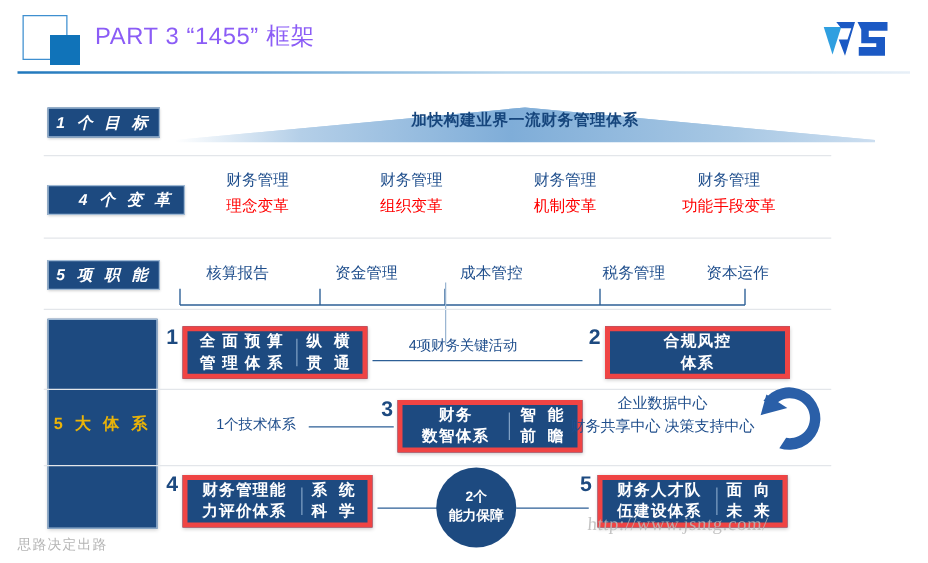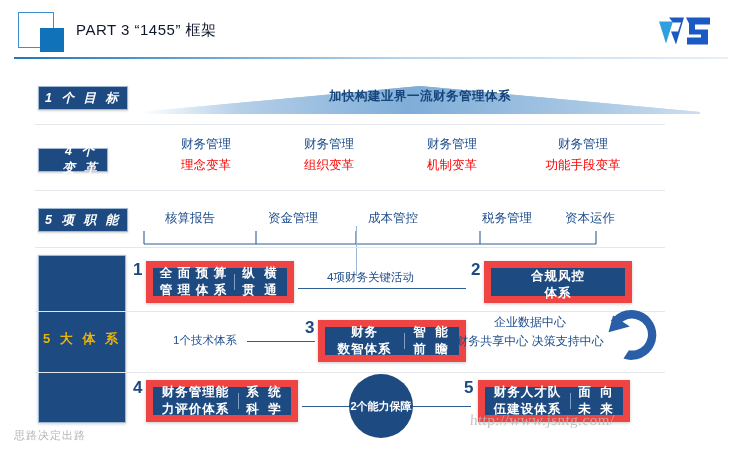--- a/index.html
+++ b/index.html
@@ -25,21 +25,21 @@
     border: 1.5px solid #3e8fd0;
     background: transparent;
   }
   .hdr-sq-solid {
     position: absolute; left: 40px; top: 28px;
     width: 24px; height: 24px;
     background: #1073b9;
   }
   .hdr-title {
     position: absolute; left: 76px; top: 14px;
-    font-size: 15px; color: #0f172a;
+    font-size: 19px; color: #8b5cf6;
     letter-spacing: 0.5px;
     white-space: nowrap;
     line-height: 32px;
   }
   .hdr-rule {
     position: absolute; left: 14px; top: 57px; width: 714px; height: 2px;
     background: linear-gradient(to right,#1f77bc 0%, #b9d6ec 55%, #e7eff7 100%);
   }
   .hdr-logo {
     position: absolute; right: 28px; top: 14px;
@@ -105,21 +105,21 @@
     box-shadow: 0 1px 3px rgba(0,0,0,0.2);
   }
 
   .sysnum {
     position: absolute;
     font-size: 17px; font-weight: bold; color: #1d4a80;
     font-family: "Liberation Sans", sans-serif;
   }
   .sysbox {
     position: absolute;
-    background: #1d4a80; border: 7px solid #ef4444;
+    background: #1d4a80; border: 4px solid #ef4444;
     display: flex; align-items: stretch;
     box-shadow: 0 1px 3px rgba(0,0,0,0.22);
   }
   .sysbox .sb-main {
     flex: 1 1 auto;
     display: flex; align-items: center; justify-content: center;
     color: #fff; font-size: 12.5px; font-weight: bold; line-height: 17px;
     text-align: center; letter-spacing: 1px;
     white-space: pre-line;
   }
@@ -138,21 +138,21 @@
 
   .anno {
     position: absolute; font-size: 11.5px; color: #1f4e8c;
     white-space: nowrap; line-height: 16px;
   }
 
   #circle-cap {
     position: absolute; left: 349px; top: 374px;
     width: 64px; height: 64px; border-radius: 50%;
     background: #1d4a80;
-    display: flex; flex-direction: row; align-items: center; justify-content: center;
+    display: flex; flex-direction: column; align-items: center; justify-content: center;
     color: #fff; font-size: 11px; font-weight: bold; line-height: 15px;
     text-align: center;
   }
 
   #centers {
     position: absolute; left: 440px; top: 313px; width: 180px; text-align: center;
   }
   #centers .ctr-line1 { font-size: 12px; color: #1f4e8c; line-height: 19px; }
   #centers .ctr-line2 { font-size: 12px; color: #1f4e8c; line-height: 19px; white-space: nowrap; }
 
@@ -202,21 +202,21 @@
         </linearGradient>
       </defs>
       <polygon points="0,28 280,2 560,28 560,30 0,30" fill="url(#bannerGrad)"></polygon>
       <polygon points="0,28 280,2 560,28" fill="url(#bannerGrad)"></polygon>
     </svg>
     <div class="goal-text">加快构建业界一流财务管理体系</div>
   </div>
 
   <div class="divider" style="top:124px;"></div>
 
-  <div class="chip" style="left:38px; top:148px; width:70px; height:24px;padding-left:16px;">4 个 变 革</div>
+  <div class="chip" style="left:38px; top:148px; width:110px; height:24px;padding-left:16px;">4 个 变 革</div>
 
   <div class="reform-col" style="left:146px;">
     <div class="reform-top">财务管理</div>
     <div class="reform-bot">理念变革</div>
   </div>
   <div class="reform-col" style="left:269px;">
     <div class="reform-top">财务管理</div>
     <div class="reform-bot">组织变革</div>
   </div>
   <div class="reform-col" style="left:392px;">

